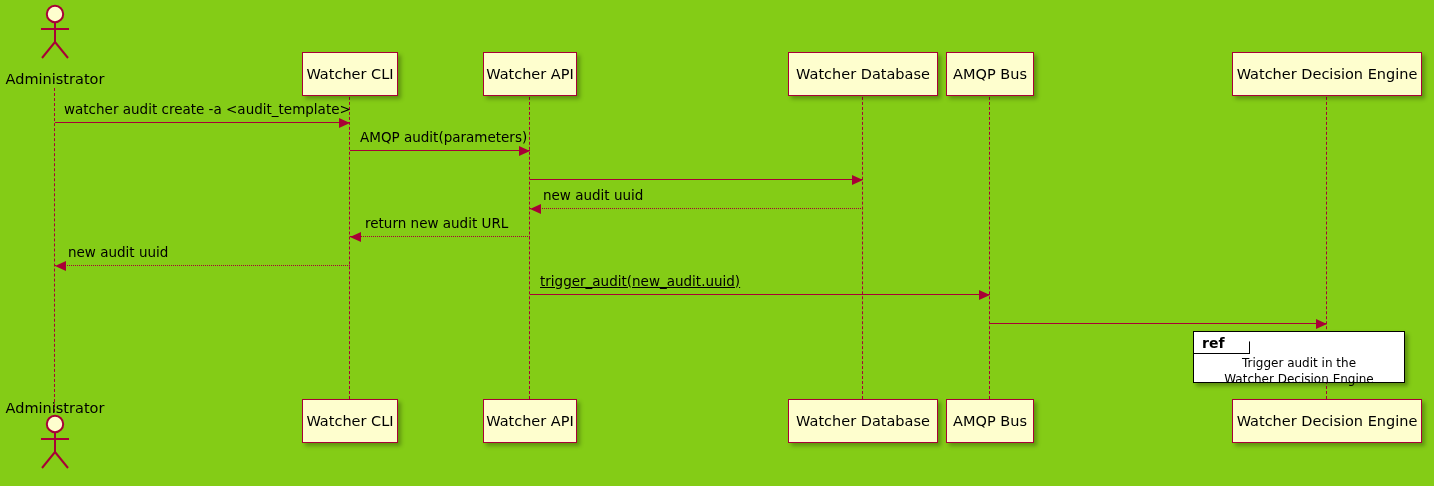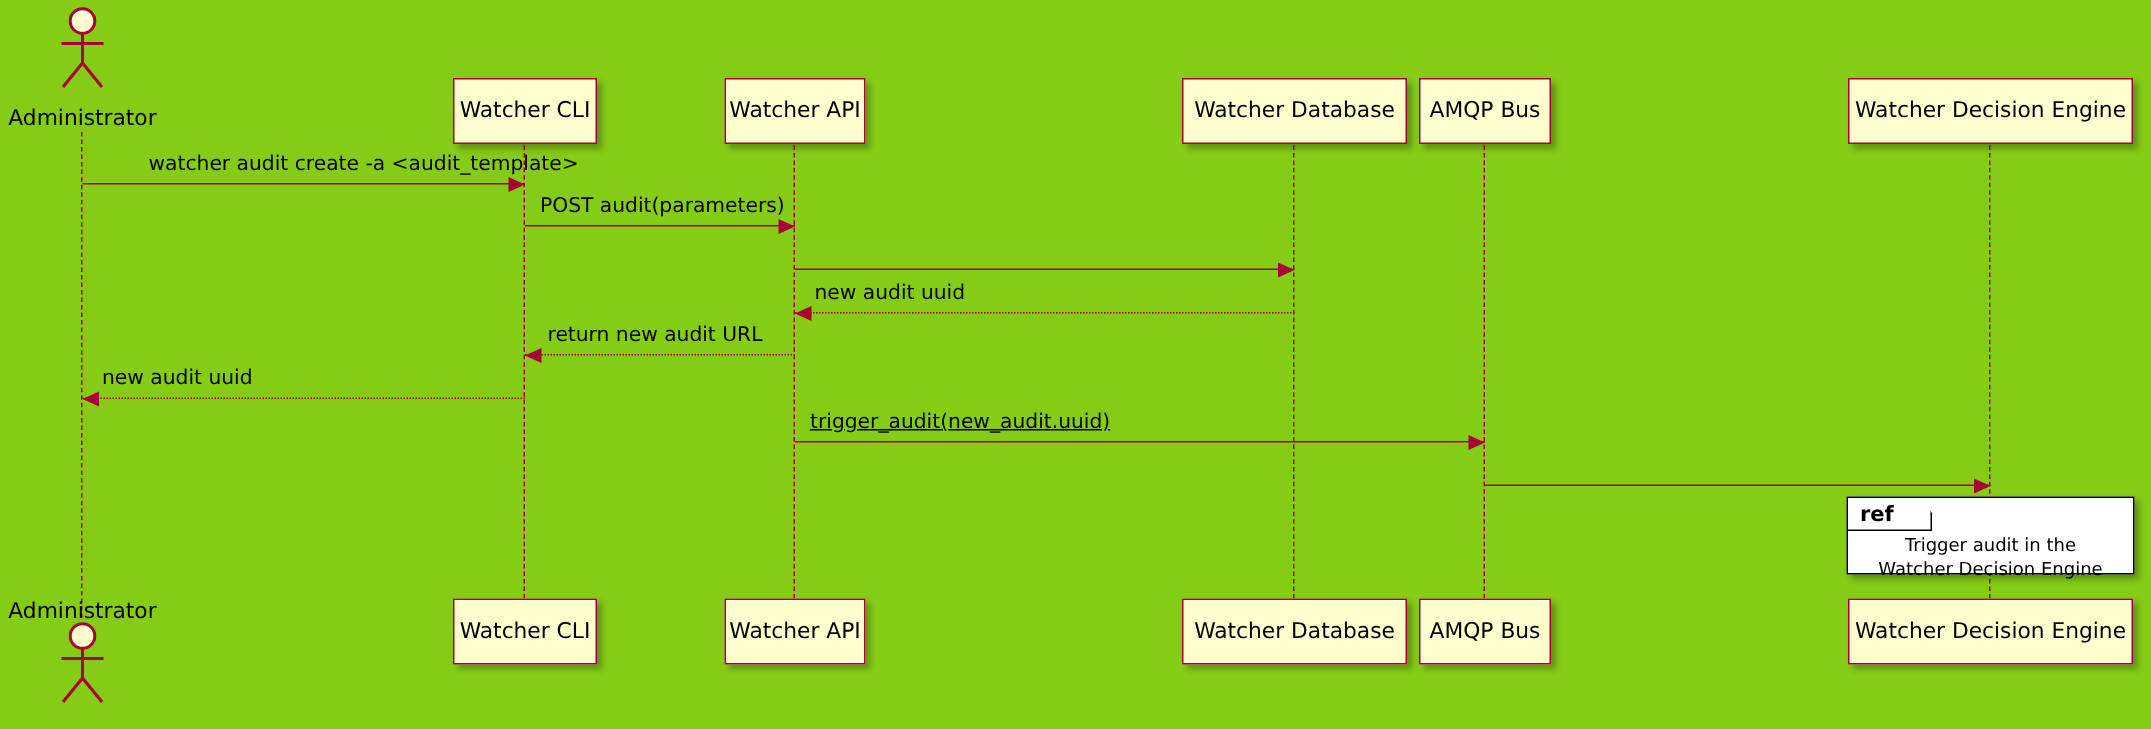--- a/index.html
+++ b/index.html
@@ -156,40 +156,40 @@
     <div class="participant" style="left: 483px; top: 52px; width: 94px;">Watcher API</div>
     <div class="participant" style="left: 483px; top: 399px; width: 94px;">Watcher API</div>
     <div class="participant" style="left: 788px; top: 52px; width: 150px;">Watcher Database</div>
     <div class="participant" style="left: 788px; top: 399px; width: 150px;">Watcher Database</div>
     <div class="participant" style="left: 946px; top: 52px; width: 88px;">AMQP Bus</div>
     <div class="participant" style="left: 946px; top: 399px; width: 88px;">AMQP Bus</div>
     <div class="participant" style="left: 1232px; top: 52px; width: 190px;">Watcher Decision Engine</div>
     <div class="participant" style="left: 1232px; top: 399px; width: 190px;">Watcher Decision Engine</div>
     <div class="msg-line solid" style="left: 55px; top: 122px; width: 295px;"></div>
     <div class="arrowhead right" style="top: 117.8px; left: 339px;"></div>
-    <div class="msg-label" style="left: 64px; top: 103px; margin-left: 35px;">watcher audit create -a &lt;audit_template&gt;</div>
+    <div class="msg-label" style="left: 64px; top: 103px;">watcher audit create -a &lt;audit_template&gt;</div>
     <div class="msg-line solid" style="left: 350px; top: 150px; width: 180px;"></div>
     <div class="arrowhead right" style="top: 145.8px; left: 519px;"></div>
-    <div class="msg-label" style="left: 360px; top: 131px;">POST audit(parameters)</div>
+    <div class="msg-label" style="left: 360px; top: 131px;">AMQP audit(parameters)</div>
     <div class="msg-line solid" style="left: 530px; top: 179px; width: 333px;"></div>
     <div class="arrowhead right" style="top: 174.8px; left: 852px;"></div>
     <div class="msg-line dotted" style="left: 530px; top: 208px; width: 333px;"></div>
     <div class="arrowhead left" style="top: 203.8px; left: 530px;"></div>
     <div class="msg-label" style="left: 543px; top: 189px;">new audit uuid</div>
     <div class="msg-line dotted" style="left: 350px; top: 236px; width: 180px;"></div>
     <div class="arrowhead left" style="top: 231.8px; left: 350px;"></div>
     <div class="msg-label" style="left: 365px; top: 217px;">return new audit URL</div>
     <div class="msg-line dotted" style="left: 55px; top: 265px; width: 295px;"></div>
     <div class="arrowhead left" style="top: 260.8px; left: 55px;"></div>
     <div class="msg-label" style="left: 68px; top: 246px;">new audit uuid</div>
     <div class="msg-line solid" style="left: 530px; top: 294px; width: 460px;"></div>
     <div class="arrowhead right" style="top: 289.8px; left: 979px;"></div>
     <div class="msg-label" style="left: 540px; top: 275px; text-decoration: underline;">trigger_audit(new_audit.uuid)</div>
     <div class="msg-line solid" style="left: 990px; top: 323px; width: 337px;"></div>
     <div class="arrowhead right" style="top: 318.8px; left: 1316px;"></div>
-    <div class="ref-box" style="left: 1231px; top: 331px; width: 192px; height: 52px;">
+    <div class="ref-box" style="left: 1193px; top: 331px; width: 212px; height: 52px;">
       <div class="ref-tab" style="width: 56px;">ref</div>
       <div class="ref-body">
         <div>Trigger audit in the</div>
         <div>Watcher Decision Engine</div>
       </div>
     </div>
   </div>
 
 </body></html>

